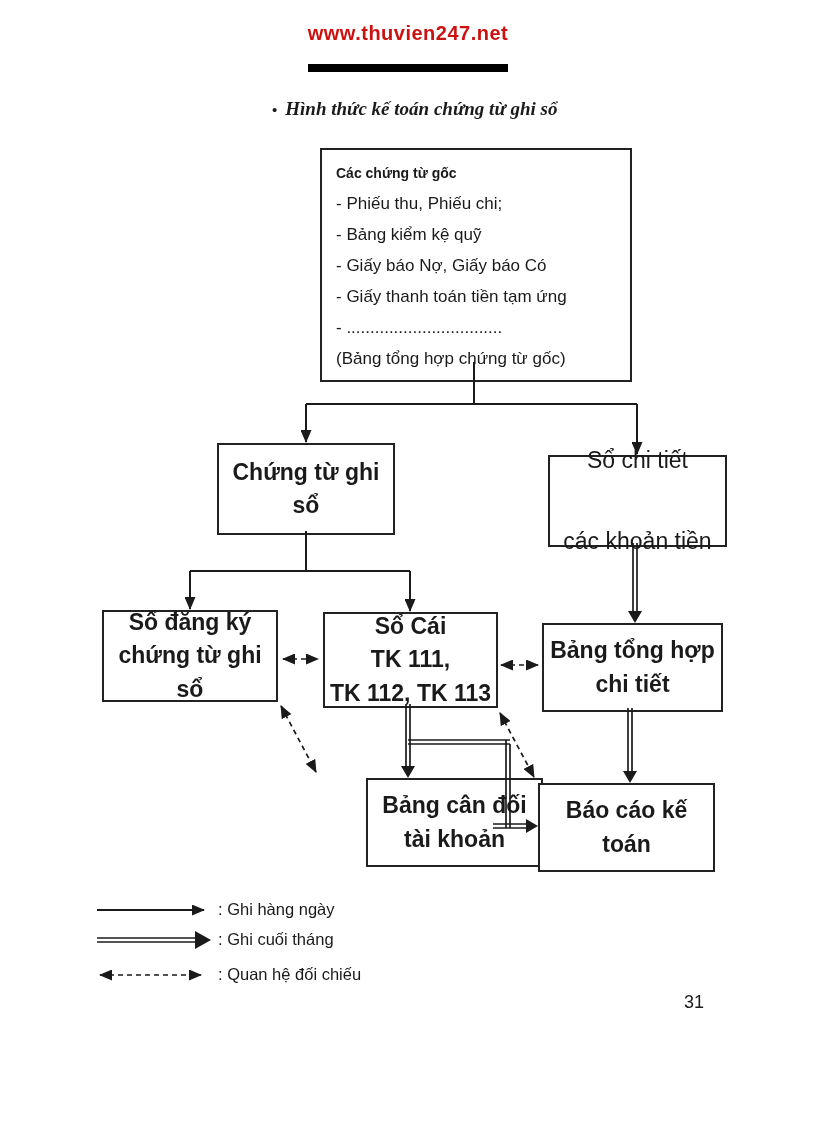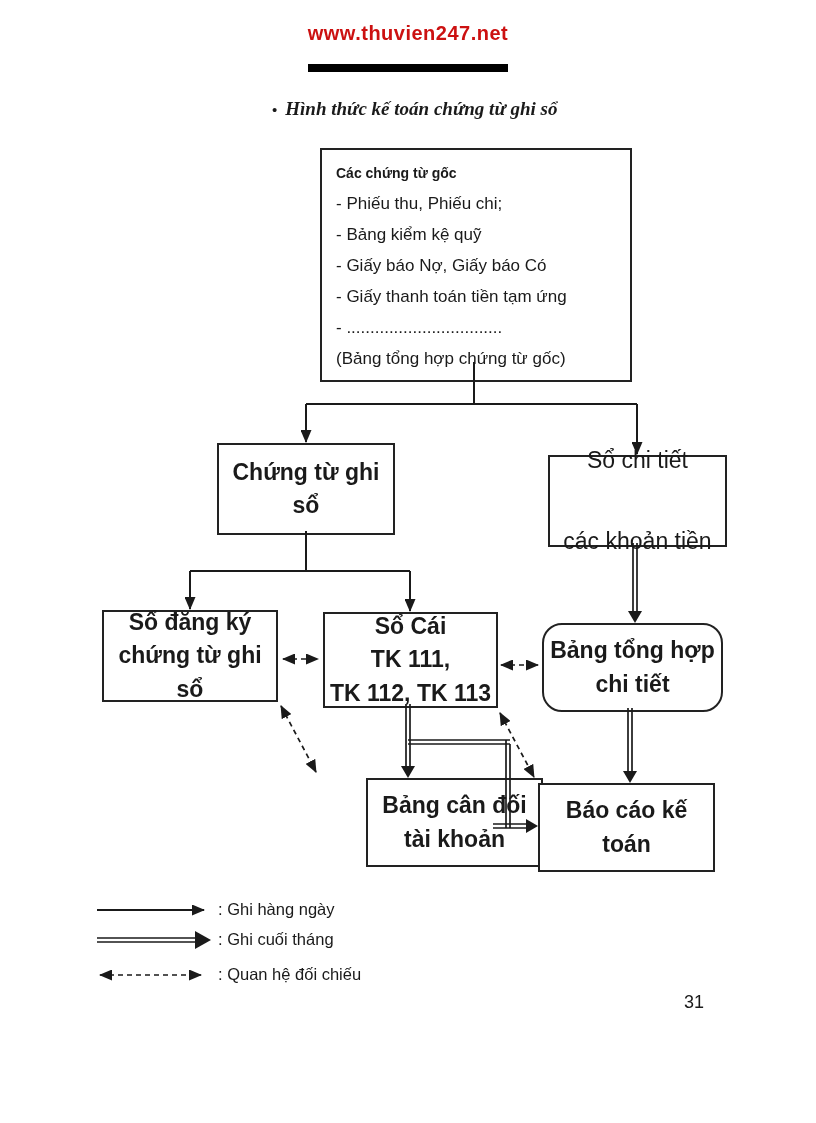--- a/index.html
+++ b/index.html
@@ -70,21 +70,21 @@
     <div>Sổ đăng ký</div>
     <div>chứng từ ghi sổ</div>
   </div>
 
   <div class="box bold" style="left:323px; top:612px; width:171px; height:92px;">
     <div>Sổ Cái</div>
     <div>TK 111,</div>
     <div>TK 112, TK 113</div>
   </div>
 
-  <div class="box bold" style="left:542px; top:623px; width:177px; height:85px;border-radius:20px;">
+  <div class="box bold" style="left:542px; top:623px; width:177px; height:85px;">
     <div>Bảng tổng hợp</div>
     <div>chi tiết</div>
   </div>
 
   <div class="box bold" style="left:318px; top:778px; width:173px; height:85px;margin-left:48px;">
     <div>Bảng cân đối</div>
     <div>tài khoản</div>
   </div>
 
   <div class="box bold" style="left:538px; top:783px; width:173px; height:85px;">

